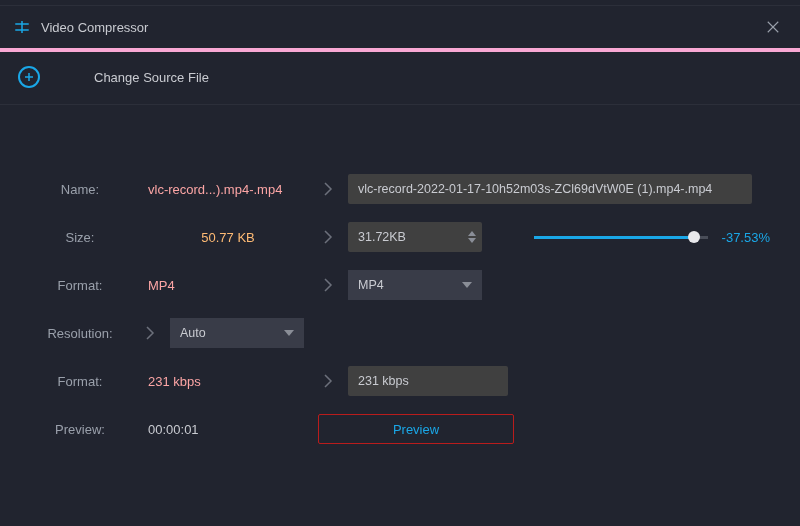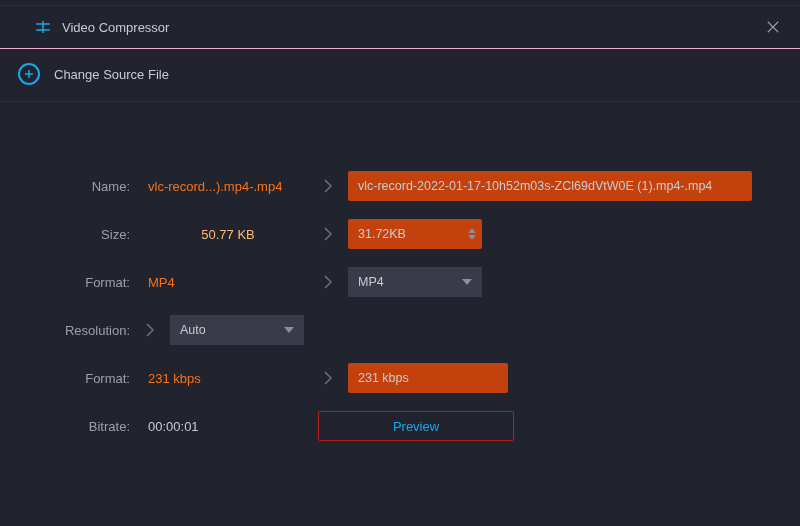--- a/index.html
+++ b/index.html
@@ -13,22 +13,22 @@
       overflow: hidden;
     }
     .top-edge {
       height: 6px;
       border-bottom: 1px solid #2c2f3a;
       background: #21242f;
     }
     .header {
       display: flex;
       align-items: center;
-      padding: 12px 34px;
-      border-bottom: 1px solid #f9a8d4;
+      padding: 12px 13px;
+      border-bottom: 4px solid #f9a8d4;
       position: relative;
       text-align: center;
     }
     .compressor-icon {
       width: 18px;
       height: 18px;
       margin-right: 10px;
       color: #1aa7e7;
       flex-shrink: 0;
     }
@@ -44,20 +44,21 @@
       width: 18px;
       height: 18px;
       color: #9aa0ab;
       cursor: pointer;
     }
     .subheader {
       display: flex;
       align-items: center;
       padding: 14px 18px 16px;
       border-bottom: 1px solid #2c2f3a;
+      gap: 40px;
     }
     .plus-icon {
       width: 22px;
       height: 22px;
       border: 2px solid #1aa7e7;
       border-radius: 50%;
       display: flex;
       align-items: center;
       justify-content: center;
       margin-right: 14px;
@@ -73,29 +74,29 @@
     .content {
       padding: 60px 30px 0;
     }
     .row {
       display: flex;
       align-items: center;
       min-height: 48px;
     }
     .label {
       width: 100px;
-      text-align: right;
+      text-align: center;
       color: #9aa0ab;
       font-size: 13px;
       padding-right: 0;
     }
     .value-col {
       margin-left: 18px;
       width: 160px;
-      color: #f97316;
+      color: #fca5a5;
       font-size: 13px;
       overflow: hidden;
       text-overflow: ellipsis;
       white-space: nowrap;
     }
     .size-blue {
       color: #fdba74;
       font-weight: 400;
       text-align: center;
     }
@@ -107,21 +108,21 @@
       color: #6c707b;
     }
     .arrow svg { width: 10px; height: 16px; }
     .right-col {
       flex: 1;
       display: flex;
       align-items: center;
       gap: 12px;
     }
     .text-box {
-      background: #c2410c;
+      background: #404040;
       color: #c9cbd1;
       border-radius: 2px;
       height: 30px;
       display: flex;
       align-items: center;
       padding: 0 10px;
       font-size: 12.5px;
     }
     .name-box { width: 404px; overflow: hidden; }
     .size-box { width: 134px; position: relative; padding-right: 20px; }
@@ -277,20 +278,27 @@
         </svg>
     </div>
     <div class="right-col">
       <div class="text-box size-box">
         <span>31.72KB</span>
         <div class="spin">
           <div class="spin-btn spin-up"></div>
           <div class="spin-btn spin-down"></div>
         </div>
       </div>
+      <div class="slider-wrap">
+        <div class="slider">
+          <div class="slider-fill"></div>
+          <div class="slider-thumb"></div>
+        </div>
+        <span class="pct">-37.53%</span>
+      </div>
     </div>
   </div>
 
   <div class="row">
     <div class="label">Format:</div>
     <div class="value-col">MP4</div>
     <div class="arrow">
       <svg viewBox="0 0 10 16">
           <path d="M2 2 L8 8 L2 14" fill="none" stroke="#6c707b" stroke-width="1.5"></path>
         </svg>
@@ -327,21 +335,21 @@
         </svg>
     </div>
     <div class="right-col">
       <div class="text-box bitrate-box">
         <input type="text" class="input-text" value="231 kbps" style="">
       </div>
     </div>
   </div>
 
   <div class="row">
-    <div class="label">Bitrate:</div>
+    <div class="label">Preview:</div>
     <div class="value-col duration-val">00:00:01</div>
     <div class="arrow"></div>
     <div class="right-col">
       <div class="preview-btn">
         <span>Preview</span>
       </div>
     </div>
   </div>
 
 </div>

